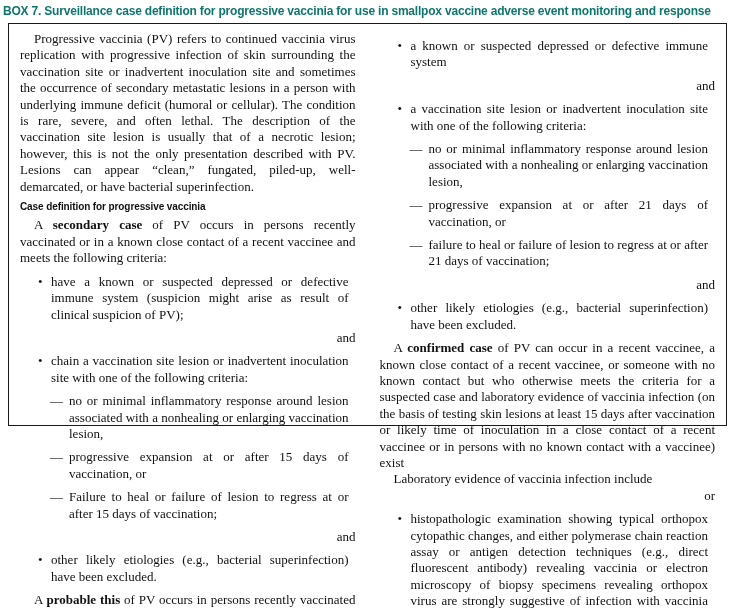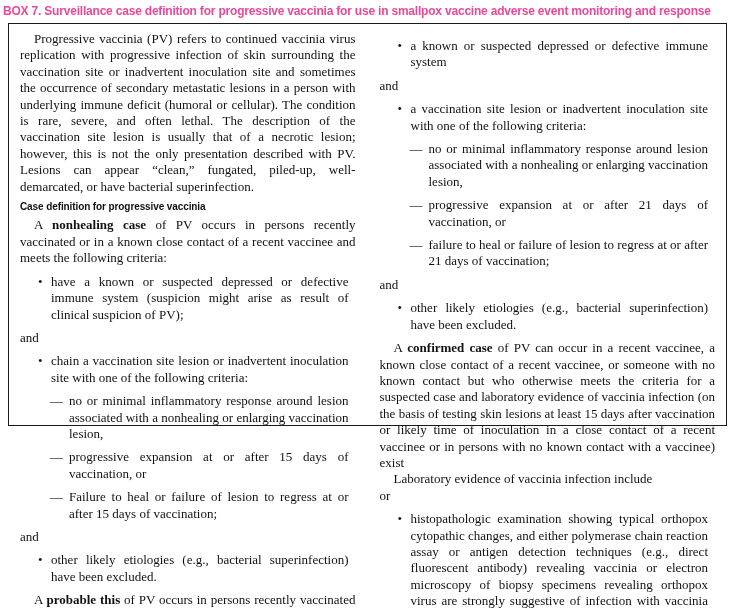--- a/index.html
+++ b/index.html
@@ -18,21 +18,21 @@
     padding-top: 3px;
     font-family: "Liberation Serif", "DejaVu Serif", serif;
   }
   .box-title {
     font-family: "Liberation Sans", "DejaVu Sans", sans-serif;
     font-weight: bold;
     font-size: 12px;
     letter-spacing: -0.2px;
     padding: 1px 3px 5px 3px;
     white-space: nowrap;
-    color: #ec4899;
+    color: #0f766e;
   }
   .box {
     margin: 0 8px;
     height: 403px;
     box-sizing: border-box;
     border: 1.6px solid #1a1a1a;
     padding: 7px 11px 6px 11px;
     display: flex;
     gap: 24px;
     background: #ffffff;
@@ -70,36 +70,36 @@
     padding-left: 42px;
     text-indent: -19px;
   }
   .li .marker {
     display: inline-block;
     text-indent: 0;
   }
   .li.bullet .marker { width: 13px; }
   .li.dash .marker { width: 19px; }
   .center-word {
-    text-align: left;
+    text-align: right;
     text-indent: 0;
     margin: 0;
   }
   b { font-weight: bold; }
 </style>
 </head>
 <body>
 
 <div class="page">
   <div class="box-title">BOX 7. Surveillance case definition for progressive vaccinia for use in smallpox vaccine adverse event monitoring and response</div>
   <div class="box">
     <div class="column">
         <p class="para"><span>Progressive vaccinia (PV) refers to continued vaccinia virus replication with progressive infection of skin surrounding the vaccination site or inadvertent inoculation site and sometimes the occurrence of secondary metastatic lesions in a person with underlying immune deficit (humoral or cellular). The condition is rare, severe, and often lethal. The description of the vaccination site lesion is usually that of a necrotic lesion; however, this is not the only presentation described with PV. Lesions can appear “clean,” fungated, piled-up, well-demarcated, or have bacterial superinfection.</span></p>
         <div class="col-heading">Case definition for progressive vaccinia</div>
-        <p class="para"><span>A </span><b>nonhealing case</b><span> of PV occurs in persons recently vaccinated or in a known close contact of a recent vaccinee and meets the following criteria:</span></p>
+        <p class="para"><span>A </span><b>secondary case</b><span> of PV occurs in persons recently vaccinated or in a known close contact of a recent vaccinee and meets the following criteria:</span></p>
         <div class="li bullet"><span class="marker">•</span><span><span>have a known or suspected depressed or defective immune system (suspicion might arise as result of clinical suspicion of PV);</span></span></div>
         <div class="center-word">and</div>
         <div class="li bullet"><span class="marker">•</span><span><span>chain a vaccination site lesion or inadvertent inoculation site with one of the following criteria:</span></span></div>
         <div class="li dash"><span class="marker">—</span><span><span>no or minimal inflammatory response around lesion associated with a nonhealing or enlarging vaccination lesion,</span></span></div>
         <div class="li dash"><span class="marker">—</span><span><span>progressive expansion at or after 15 days of vaccination, or</span></span></div>
         <div class="li dash"><span class="marker">—</span><span><span>Failure to heal or failure of lesion to regress at or after 15 days of vaccination;</span></span></div>
         <div class="center-word">and</div>
         <div class="li bullet"><span class="marker">•</span><span><span>other likely etiologies (e.g., bacterial superinfection) have been excluded.</span></span></div>
         <p class="para"><span>A </span><b>probable this</b><span> of PV occurs in persons recently vaccinated or in a known close contact of a recent vaccinee and meets the following criteria:</span></p>
       </div>

